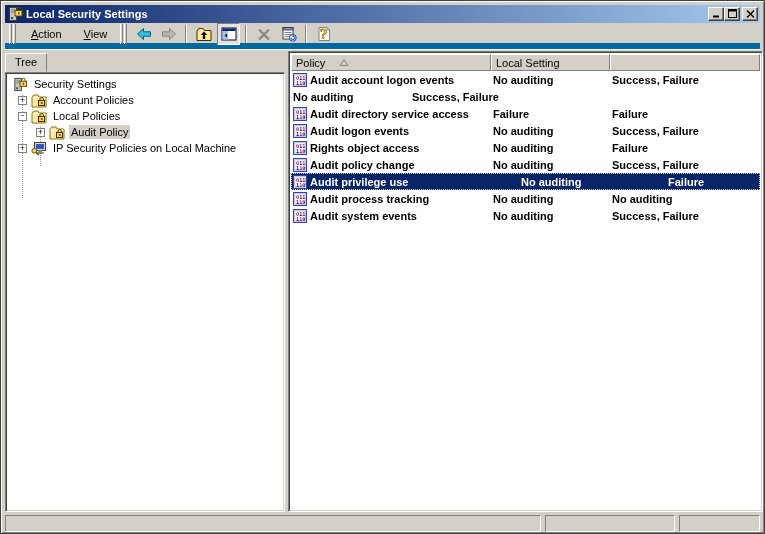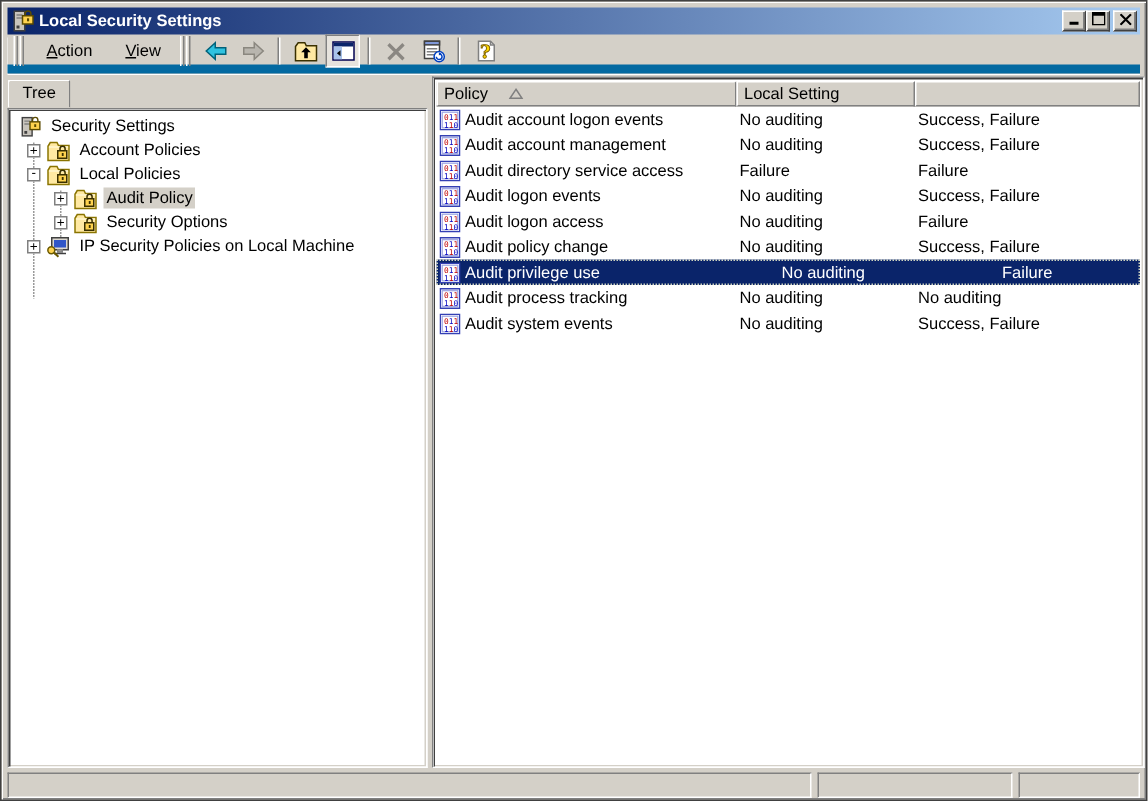--- a/index.html
+++ b/index.html
@@ -78,21 +78,21 @@
   .list-inner { position:absolute; left:2px; top:2px; right:2px; bottom:2px; background:#fff; }
   .list-header { display:flex; height:17px; }
   .hdr-cell {
     background:var(--chrome,#d4d0c8);
     border:1px solid; border-color:#fff #808080 #808080 #fff;
     display:flex; align-items:center; padding:0 4px; overflow:hidden; white-space:nowrap;
   }
   .hdr-cell svg { margin-left:14px; }
   .hdr-stub { flex:1; }
   .col-0 { width:200px; } .col-1 { width:119px; } .col-2 { width:118px; }
-  .lv-row { display:flex; height:17px; align-items:center; white-space:nowrap; }
+  .lv-row { display:flex; height:17px; align-items:center; white-space:nowrap;font-weight:bold; }
   .lv-cell { display:flex; align-items:center; height:17px; padding:0 2px; overflow:hidden; flex:none; }
   .lv-cell svg { flex:none; margin-right:3px; }
   .lv-row.selected { background:var(--selection,#0a246a); color:#fff; outline:1px dotted rgba(255,255,210,.8); outline-offset:-1px;gap:28px; }
 
   
   .statusbar { position:absolute; left:4px; right:4px; top:514px; height:17px; display:flex; align-items:stretch; }
   .sb-panel { border:1px solid; border-color:#808080 #fff #fff #808080; margin-right:4px; }
   .sb-0 { flex:1; } .sb-1 { width:130px; } .sb-2 { width:81px; margin-right:0; }
 </style>
 </head>
@@ -249,32 +249,20 @@
           <svg width="16" height="15" viewBox="0 0 16 15" class="tree-icon">
             <path d="M1 4.5 L2.5 2 h4.5 l1 2 H15 v10 H1 Z" fill="#ffe9a2" stroke="#8a7400"></path>
             <path d="M1.6 5 h12.8" stroke="#fff6d0"></path>
             <rect x="7.5" y="7.5" width="6" height="5" fill="#ffd34f" stroke="#3a3000"></rect>
             <path d="M9 7.5 V6.2 a1.7 1.7 0 0 1 3.4 0 V7.5" fill="none" stroke="#3a3000"></path>
             <rect x="10.2" y="9" width="1.2" height="2" fill="#3a3000"></rect>
           </svg>
           <span class="tree-label selected">Audit Policy</span>
         </div>
         <div class="tree-row">
-          <span class="tree-indent" style="width: 28px;"></span>
-          <span class="expander plus"></span>
-          <svg width="16" height="15" viewBox="0 0 16 15" class="tree-icon">
-            <path d="M1 4.5 L2.5 2 h4.5 l1 2 H15 v10 H1 Z" fill="#ffe9a2" stroke="#8a7400"></path>
-            <path d="M1.6 5 h12.8" stroke="#fff6d0"></path>
-            <rect x="7.5" y="7.5" width="6" height="5" fill="#ffd34f" stroke="#3a3000"></rect>
-            <path d="M9 7.5 V6.2 a1.7 1.7 0 0 1 3.4 0 V7.5" fill="none" stroke="#3a3000"></path>
-            <rect x="10.2" y="9" width="1.2" height="2" fill="#3a3000"></rect>
-          </svg>
-          <span class="tree-label">Security Options</span>
-        </div>
-        <div class="tree-row">
           <span class="tree-indent" style="width: 10px;"></span>
           <span class="expander plus"></span>
           <svg width="16" height="15" viewBox="0 0 16 15" class="tree-icon">
             <rect x="3.5" y="1.5" width="11" height="8" fill="#dcd8d0" stroke="#404040"></rect>
             <rect x="5" y="3" width="8" height="5" fill="#3056c8"></rect>
             <rect x="7.5" y="9.5" width="3" height="1.5" fill="#b0aca4" stroke="#808080"></rect>
             <line x1="5" y1="12" x2="13" y2="12" stroke="#404040"></line>
             <circle cx="3.2" cy="9.8" r="2.3" fill="#ffd34f" stroke="#6b5900"></circle>
             <path d="M4.8 11.4 L8 14.2 M6.4 13.6 l0.9-1 M5.4 12.6 l0.9-1" stroke="#6b5900" stroke-width="1.3" fill="none"></path>
           </svg>
@@ -305,29 +293,20 @@
                 <rect x="1.8" y="1.8" width="10.4" height="10.4" fill="none" stroke="#9aa2e2" stroke-width="0.8"></rect>
                 <text x="3" y="6.8" font-size="5.2" font-family="DejaVu Sans Mono, monospace" fill="#c00000">0<tspan fill="#0000c0">1</tspan><tspan fill="#c00000">1</tspan></text>
                 <text x="3" y="12" font-size="5.2" font-family="DejaVu Sans Mono, monospace" fill="#0000c0">1<tspan fill="#c00000">1</tspan><tspan fill="#0000c0">0</tspan></text>
               </svg>
               <span>Audit account logon events</span>
             </div>
             <div class="lv-cell col-1">No auditing</div>
             <div class="lv-cell col-2">Success, Failure</div>
           </div>
           <div class="lv-row">
-            <div class="lv-cell col-0">
-              <svg width="14" height="14" viewBox="0 0 14 14">
-                <rect x="0.5" y="0.5" width="13" height="13" fill="#fff" stroke="#3440b4"></rect>
-                <rect x="1.8" y="1.8" width="10.4" height="10.4" fill="none" stroke="#9aa2e2" stroke-width="0.8"></rect>
-                <text x="3" y="6.8" font-size="5.2" font-family="DejaVu Sans Mono, monospace" fill="#c00000">0<tspan fill="#0000c0">1</tspan><tspan fill="#c00000">1</tspan></text>
-                <text x="3" y="12" font-size="5.2" font-family="DejaVu Sans Mono, monospace" fill="#0000c0">1<tspan fill="#c00000">1</tspan><tspan fill="#0000c0">0</tspan></text>
-              </svg>
-              <span>Audit account management</span>
-            </div>
             <div class="lv-cell col-1">No auditing</div>
             <div class="lv-cell col-2">Success, Failure</div>
           </div>
           <div class="lv-row">
             <div class="lv-cell col-0">
               <svg width="14" height="14" viewBox="0 0 14 14">
                 <rect x="0.5" y="0.5" width="13" height="13" fill="#fff" stroke="#3440b4"></rect>
                 <rect x="1.8" y="1.8" width="10.4" height="10.4" fill="none" stroke="#9aa2e2" stroke-width="0.8"></rect>
                 <text x="3" y="6.8" font-size="5.2" font-family="DejaVu Sans Mono, monospace" fill="#c00000">0<tspan fill="#0000c0">1</tspan><tspan fill="#c00000">1</tspan></text>
                 <text x="3" y="12" font-size="5.2" font-family="DejaVu Sans Mono, monospace" fill="#0000c0">1<tspan fill="#c00000">1</tspan><tspan fill="#0000c0">0</tspan></text>
@@ -351,21 +330,21 @@
             <div class="lv-cell col-2">Success, Failure</div>
           </div>
           <div class="lv-row">
             <div class="lv-cell col-0">
               <svg width="14" height="14" viewBox="0 0 14 14">
                 <rect x="0.5" y="0.5" width="13" height="13" fill="#fff" stroke="#3440b4"></rect>
                 <rect x="1.8" y="1.8" width="10.4" height="10.4" fill="none" stroke="#9aa2e2" stroke-width="0.8"></rect>
                 <text x="3" y="6.8" font-size="5.2" font-family="DejaVu Sans Mono, monospace" fill="#c00000">0<tspan fill="#0000c0">1</tspan><tspan fill="#c00000">1</tspan></text>
                 <text x="3" y="12" font-size="5.2" font-family="DejaVu Sans Mono, monospace" fill="#0000c0">1<tspan fill="#c00000">1</tspan><tspan fill="#0000c0">0</tspan></text>
               </svg>
-              <span>Audit logon access</span>
+              <span>Rights object access</span>
             </div>
             <div class="lv-cell col-1">No auditing</div>
             <div class="lv-cell col-2">Failure</div>
           </div>
           <div class="lv-row">
             <div class="lv-cell col-0">
               <svg width="14" height="14" viewBox="0 0 14 14">
                 <rect x="0.5" y="0.5" width="13" height="13" fill="#fff" stroke="#3440b4"></rect>
                 <rect x="1.8" y="1.8" width="10.4" height="10.4" fill="none" stroke="#9aa2e2" stroke-width="0.8"></rect>
                 <text x="3" y="6.8" font-size="5.2" font-family="DejaVu Sans Mono, monospace" fill="#c00000">0<tspan fill="#0000c0">1</tspan><tspan fill="#c00000">1</tspan></text>

